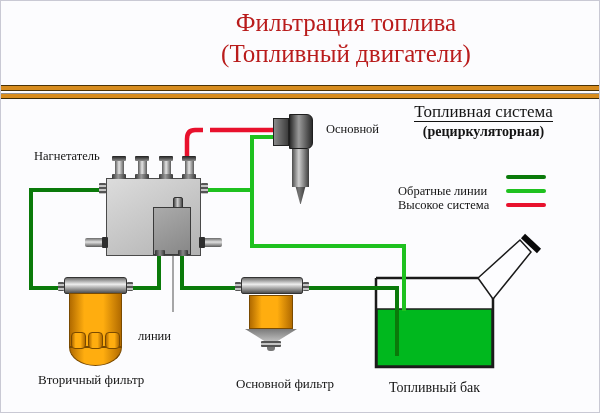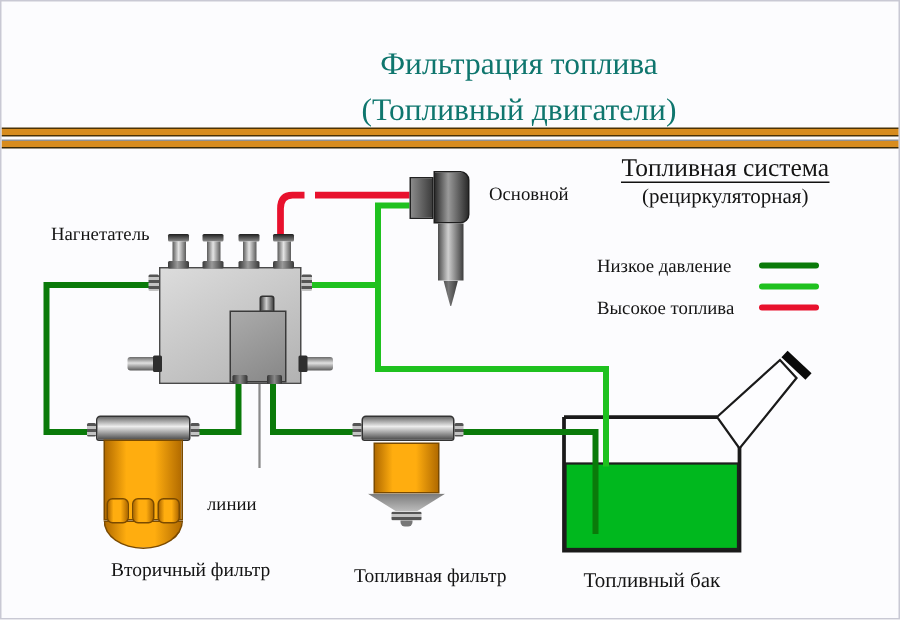--- a/index.html
+++ b/index.html
@@ -3,30 +3,30 @@
 <meta charset="utf-8">
 <style>
   html,body{margin:0;padding:0;background:#e9e9ee;}
   .stage{
     position:relative;width:600px;height:413px;box-sizing:border-box;
     background:#FCFCFE;border:1px solid #C9C9D4;overflow:hidden;
     font-family:"Liberation Serif","DejaVu Serif",serif;color:#141414;
   }
   .abs{position:absolute;}
   
-  .title-block{left:110px;top:6px;width:470px;text-align:center;line-height:31px;font-size:21px;color:#0f766e;margin-top:20px;}
+  .title-block{left:110px;top:6px;width:470px;text-align:center;line-height:31px;font-size:25px;color:#b91c1c;}
   
   .sep1{left:0;top:84px;width:600px;height:6px;
     background:linear-gradient(180deg,#4A3206 0 1px,var(--separator-gold) 1px 5px,#4A3206 5px 6px);}
   .sep2{left:0;top:92px;width:600px;height:6px;
     background:linear-gradient(180deg,#909090 0 1px,var(--separator-gold) 1px 5px,#3A2A06 5px 6px);}
   
   .legend-title{left:390px;top:101px;width:185px;text-align:center;font-size:17px;font-weight:normal;}
   .legend-title .u{border-bottom:1.6px solid #111;}
-  .legend-sub{left:390px;top:123px;width:185px;text-align:center;font-size:14px;font-weight:normal;}
+  .legend-sub{left:390px;top:123px;width:185px;text-align:center;font-size:14px;font-weight:bold;}
   .legend-row{left:397px;width:190px;height:14px;font-size:12.5px;}
   .legend-swatch{position:absolute;left:108px;top:5px;width:40px;height:4px;border-radius:2px;}
   .sw-low{background:var(--low-pressure);} .sw-return{background:var(--return-lines);} .sw-high{background:var(--high-pressure);}
   
   .dlabel{font-size:12.5px;white-space:nowrap;}
   
   .pump-body{left:105px;top:177px;width:95px;height:78px;box-sizing:border-box;
     background:linear-gradient(150deg,#DCDCDC,#B2B2B2);border:1.5px solid #4a4a4a;}
   .pump-port{top:155px;width:14px;height:23px;}
   .pump-port .cap{height:5px;background:linear-gradient(180deg,#1e1e1e,#8a8a8a);border-radius:1px;}
@@ -150,31 +150,31 @@
   <div class="abs ribbed fport" style="left:302px;"></div>
   <div class="abs fcap" style="left:240px;top:276px;width:62px;"></div>
   <div class="abs orange mf-body"></div>
   <div class="abs mf-funnel"></div>
   <div class="abs ribbed mf-drain"></div>
   <div class="abs mf-nub"></div>
 
   <div class="abs dlabel" style="left:33px;top:148px;">Нагнетатель</div>
   <div class="abs dlabel" style="left:325px;top:121px;">Основной</div>
   <div class="abs dlabel" style="left:137px;top:328px;">линии</div>
-  <div class="abs dlabel" style="left:37px;top:371px;font-size:13px;margin-left:36px;">Вторичный фильтр</div>
-  <div class="abs dlabel" style="left:235px;top:375px;font-size:13px;">Топливная фильтр</div>
+  <div class="abs dlabel" style="left:37px;top:371px;font-size:13px;">Вторичный фильтр</div>
+  <div class="abs dlabel" style="left:235px;top:375px;font-size:13px;">Основной фильтр</div>
   <div class="abs dlabel" style="left:388px;top:379px;font-size:14px;">Топливный бак</div>
 
   <div class="abs legend-title"><span class="u">Топливная система</span></div>
   <div class="abs legend-sub"><span class="u">(рециркуляторная)</span></div>
   <div class="abs legend-row" style="top:169px;">
-    <span>Низкое давление</span>
     <span class="legend-swatch sw-low"></span>
   </div>
   <div class="abs legend-row" style="top:183px;">
+    <span>Обратные линии</span>
     <span class="legend-swatch sw-return"></span>
   </div>
   <div class="abs legend-row" style="top:197px;">
-    <span>Высокое топлива</span>
+    <span>Высокое система</span>
     <span class="legend-swatch sw-high"></span>
   </div>
 
 </div>
 
 </body></html>

